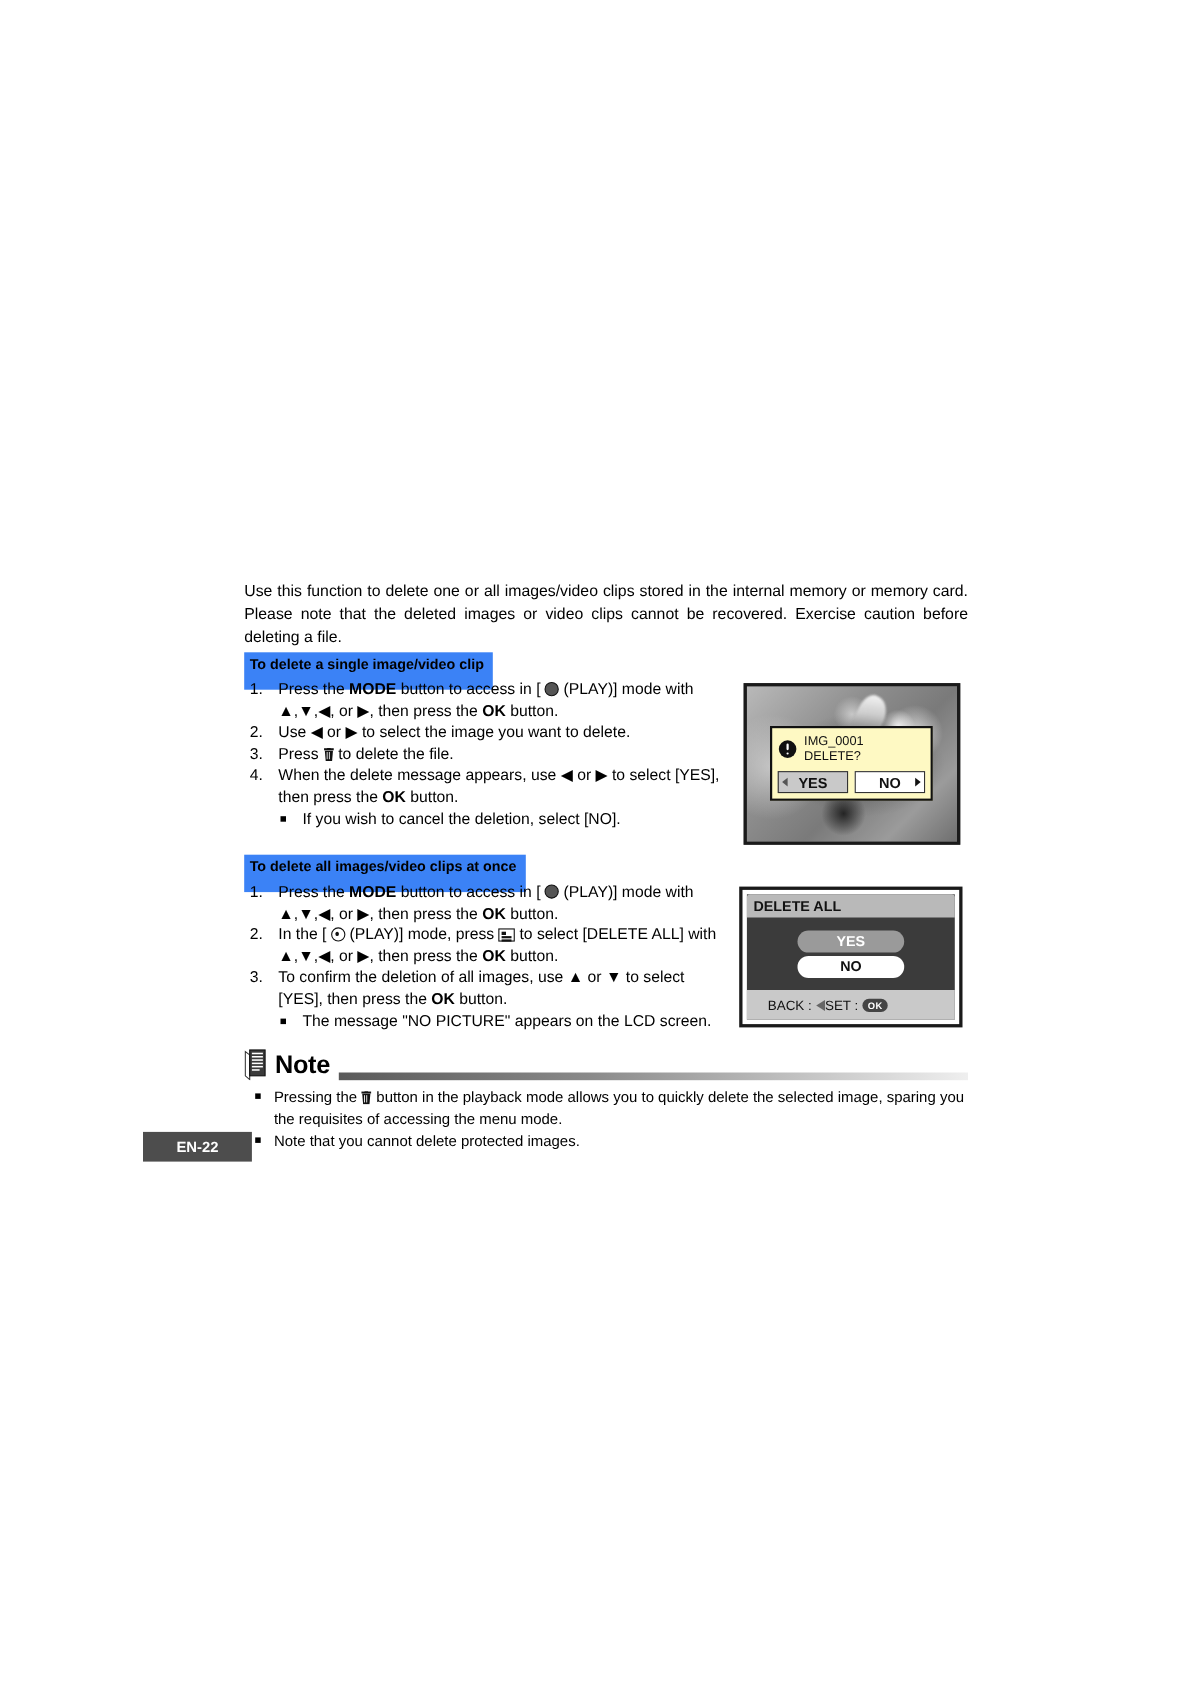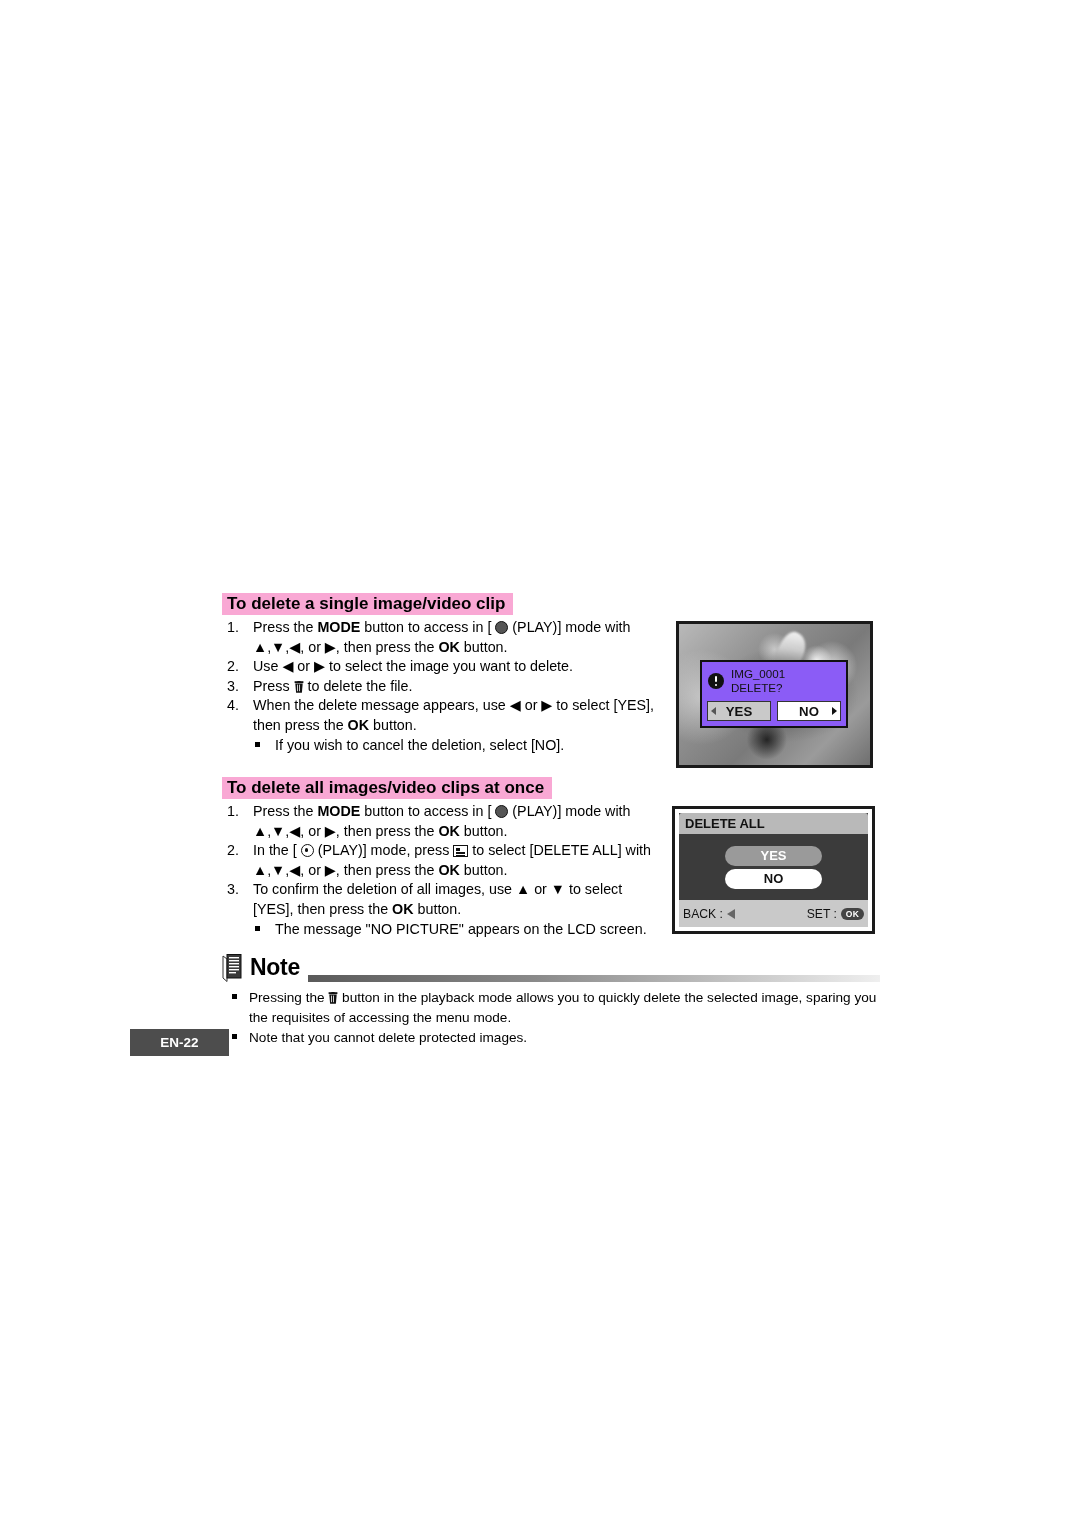--- a/index.html
+++ b/index.html
@@ -40,24 +40,24 @@
     top: 528px;
     width: 658px;
     font-size: 14.4px;
     line-height: 21px;
     text-align: justify;
   }
 
   
   .sec-head {
     position: absolute;
-    background: #f9a8d4;
-    font-size: 17px;
-    font-weight: bold;
-    padding: 3px 8px 4px 5px;
+    background: #3b82f6;
+    font-size: 13px;
+    font-weight: bold;
+    padding: 3px 8px 16px 5px;
     white-space: nowrap;
     line-height: 15px;
   }
   #sec-head-1 { left: 222px; top: 593px; }
   #sec-head-2 { left: 222px; top: 777px; text-align: right; }
 
   
   .steps {
     position: absolute;
     width: 430px;
@@ -182,21 +182,21 @@
     border-radius: 40% 60% 50% 50%;
     filter: blur(1.2px);
     opacity: 0.95;
   }
   .dialog1 {
     position: absolute;
     left: 21px;
     top: 36px;
     width: 148px;
     height: 68px;
-    background: #8b5cf6;
+    background: #fef9c3;
     border: 2.5px solid #111;
     box-sizing: border-box;
   }
   .dlg1-row {
     position: absolute;
     left: 6px; top: 5px;
     display: flex;
     align-items: center;
   }
   .warn-icon {
@@ -314,22 +314,22 @@
   }
   .opt.sel { background: #9a9a9a; color: #ffffff; }
   .opt.unsel { background: #ffffff; color: #111; }
   .lcd2-foot {
     position: absolute;
     left: 0; right: 0; bottom: 0;
     height: 27px;
     background: #c9c9c9;
     display: flex;
     align-items: center;
-    justify-content: space-between;
-    padding: 0 4px;
+    justify-content: flex-start;
+    padding: 0 19px;
     box-sizing: border-box;
     font-size: 12.2px;
     color: #111;
   }
   .foot-item { display: flex; align-items: center; gap: 4px; white-space: nowrap; }
   .tri-left {
     width: 0; height: 0;
     border-top: 5px solid transparent;
     border-bottom: 5px solid transparent;
     border-right: 8px solid #666;
@@ -420,20 +420,21 @@
     align-items: center;
     justify-content: center;
   }
 </style>
 </head>
 <body>
 
 <div class="page">
 
 
+  <div class="intro">Use this function to delete one or all images/video clips stored in the internal memory or memory card. Please note that the deleted images or video clips cannot be recovered. Exercise caution before deleting a file.</div>
 
   <div class="sec-head" id="sec-head-1">To delete a single image/video clip</div>
 
   <div class="steps" id="steps-1">
     <div class="step">
       <span class="num">1.</span>
       <span>Press the </span><b>MODE</b><span> button to access in [ </span><span class="ic ic-play"></span><span> (PLAY)] mode with ▲,▼,◀, or ▶, then press the </span><b>OK</b><span> button.</span>
     </div>
     <div class="step">
       <span class="num">2.</span>

